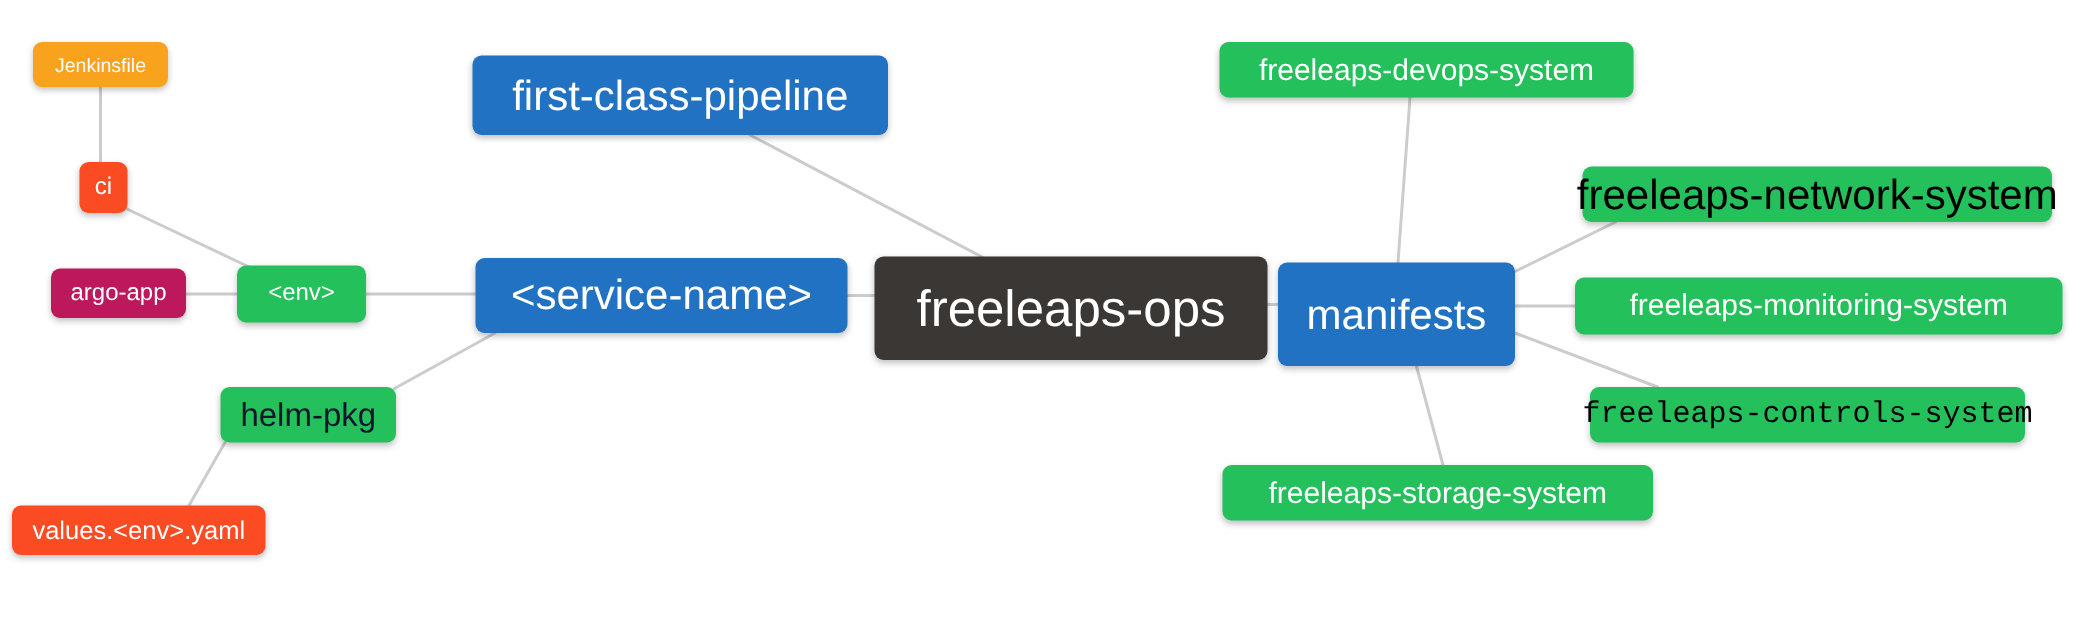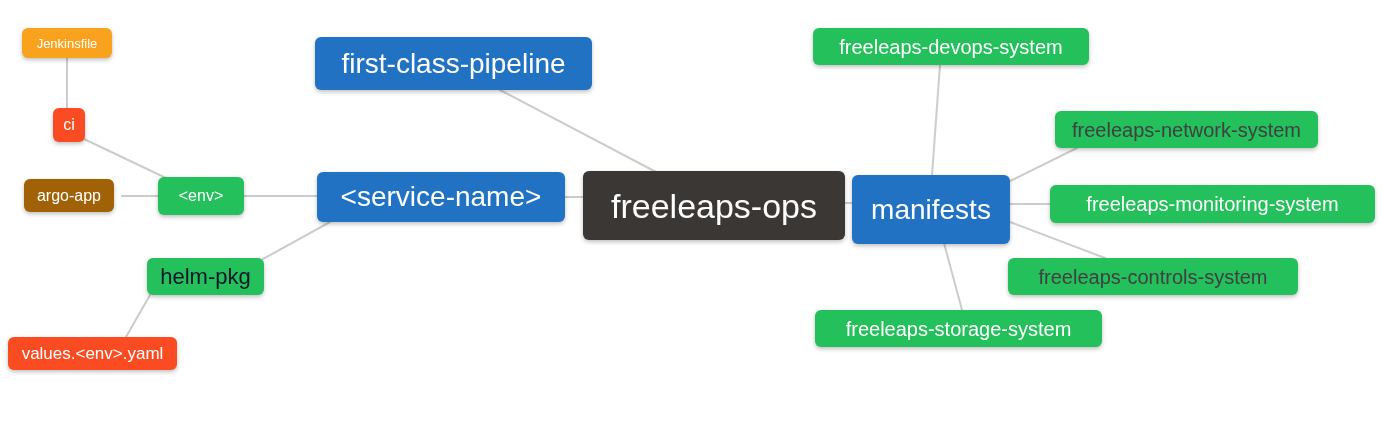--- a/index.html
+++ b/index.html
@@ -54,27 +54,27 @@
       <line x1="845" y1="203" x2="852" y2="203" stroke="#cccccc" stroke-width="2" stroke-linecap="round"></line>
       <line x1="932" y1="175" x2="940" y2="65" stroke="#cccccc" stroke-width="2" stroke-linecap="round"></line>
       <line x1="1010" y1="181" x2="1077" y2="148" stroke="#cccccc" stroke-width="2" stroke-linecap="round"></line>
       <line x1="1010" y1="204" x2="1050" y2="204" stroke="#cccccc" stroke-width="2" stroke-linecap="round"></line>
       <line x1="1010" y1="222" x2="1105" y2="258" stroke="#cccccc" stroke-width="2" stroke-linecap="round"></line>
       <line x1="940" y1="228" x2="962" y2="310" stroke="#cccccc" stroke-width="2" stroke-linecap="round"></line>
     </svg>
   <div>
       <div class="node" style="left: 22px; top: 28px; width: 90px; height: 30px; font-size: 13px; background: rgb(249, 162, 29); color: rgb(255, 255, 255);">Jenkinsfile</div>
       <div class="node" style="left: 53px; top: 108px; width: 32px; height: 34px; font-size: 16px; background: rgb(251, 75, 34); color: rgb(255, 255, 255);">ci</div>
-      <div class="node" style="left: 24px; top: 179px; width: 90px; height: 33px; font-size: 16px; background: #a16207; color: rgb(255, 255, 255);">argo-app</div>
+      <div class="node" style="left: 34px; top: 179px; width: 90px; height: 33px; font-size: 16px; background: #be185d; color: rgb(255, 255, 255);">argo-app</div>
       <div class="node" style="left: 158px; top: 177px; width: 86px; height: 38px; font-size: 16px; background: rgb(35, 192, 91); color: rgb(255, 255, 255);">&lt;env&gt;</div>
       <div class="node" style="left: 147px; top: 258px; width: 117px; height: 37px; font-size: 22px; background: rgb(35, 192, 91); color: #0f172a;">helm-pkg</div>
       <div class="node" style="left: 8px; top: 337px; width: 169px; height: 33px; font-size: 17px; background: rgb(251, 75, 34); color: rgb(255, 255, 255); text-align: right;">values.&lt;env&gt;.yaml</div>
       <div class="node" style="left: 315px; top: 37px; width: 277px; height: 53px; font-size: 28px; background: rgb(34, 114, 195); color: rgb(255, 255, 255);">first-class-pipeline</div>
       <div class="node" style="left: 317px; top: 172px; width: 248px; height: 50px; font-size: 28px; background: rgb(34, 114, 195); color: rgb(255, 255, 255);">&lt;service-name&gt;</div>
       <div class="node" style="left: 583px; top: 171px; width: 262px; height: 69px; font-size: 34px; background: rgb(59, 55, 52); color: rgb(255, 255, 255);">freeleaps-ops</div>
       <div class="node" style="left: 852px; top: 175px; width: 158px; height: 69px; font-size: 28px; background: rgb(34, 114, 195); color: rgb(255, 255, 255);">manifests</div>
       <div class="node" style="left: 797px; top: 28px; width: 276px; height: 37px; font-size: 20px; background: rgb(35, 192, 91); color: rgb(255, 255, 255); margin-left: 16px;">freeleaps-devops-system</div>
-      <div class="node" style="left: 1055px; top: 111px; width: 263px; height: 37px; font-size: 20px; background: rgb(35, 192, 91); color: #404040;">freeleaps-network-system</div>
+      <div class="node" style="left: 1055px; top: 111px; width: 313px; height: 37px; font-size: 28px; background: rgb(35, 192, 91); color: #000000;">freeleaps-network-system</div>
       <div class="node" style="left: 1050px; top: 185px; width: 325px; height: 38px; font-size: 20px; background: rgb(35, 192, 91); color: rgb(255, 255, 255);">freeleaps-monitoring-system</div>
-      <div class="node" style="left: 1008px; top: 258px; width: 290px; height: 37px; font-size: 20px; background: rgb(35, 192, 91); color: #404040;">freeleaps-controls-system</div>
+      <div class="node" style="left: 1060px; top: 258px; width: 290px; height: 37px; font-size: 20px; background: rgb(35, 192, 91); color: #000000; font-family: Liberation Mono, monospace;">freeleaps-controls-system</div>
       <div class="node" style="left: 815px; top: 310px; width: 287px; height: 37px; font-size: 20px; background: rgb(35, 192, 91); color: rgb(255, 255, 255);">freeleaps-storage-system</div>
     </div>
 </div>
 
 </body></html>

